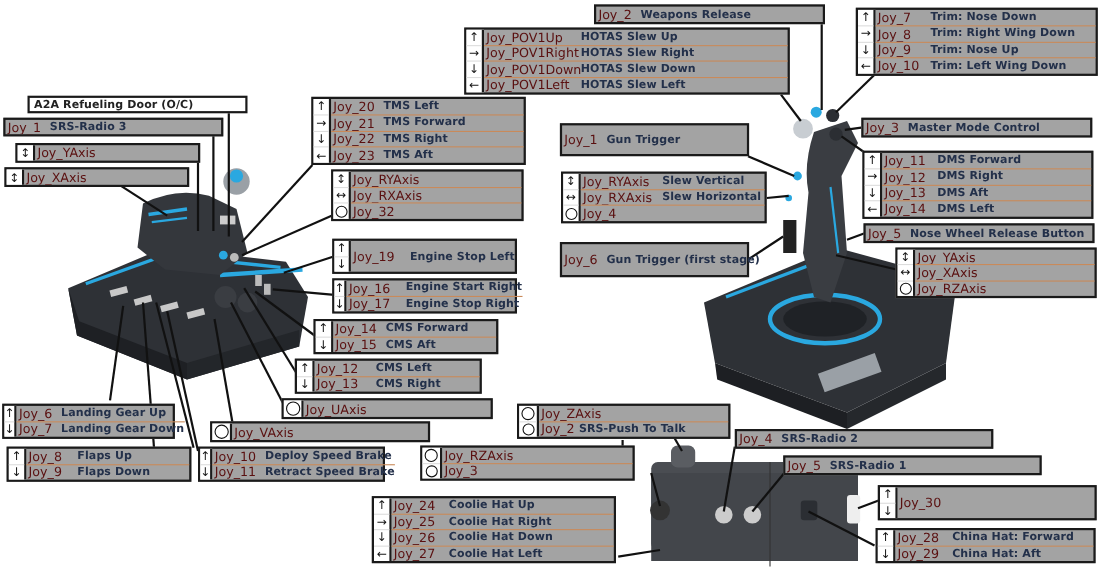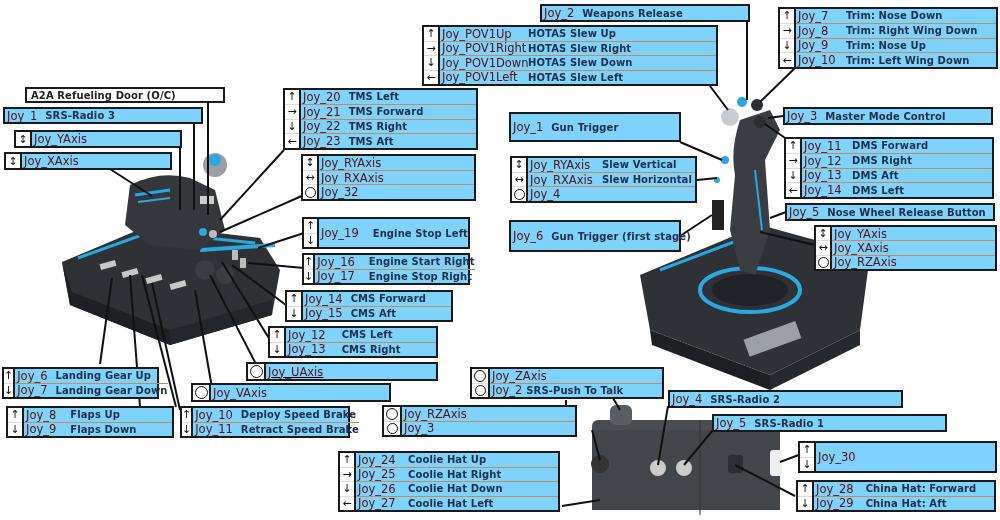--- a/index.html
+++ b/index.html
@@ -1,17 +1,17 @@
 <!DOCTYPE html>
 <html><head>
 <meta charset="utf-8">
 <style>
   html,body{margin:0;padding:0;background:#fff;}
   body{width:1000px;height:520px;position:relative;overflow:hidden;font-family:"DejaVu Sans",sans-serif;}
-  .lbl{position:absolute;border:2px solid #1a1a1a;background:#7dd3fc;box-sizing:border-box;display:flex;}
+  .lbl{position:absolute;border:2px solid #1a1a1a;background:#a3a3a3;box-sizing:border-box;display:flex;}
   .lbl.white{background:#fff;}
   .icons{background:#fff;border-right:2px solid #1a1a1a;width:14px;display:flex;flex-direction:column;}
   .icons span{flex:1;display:flex;align-items:center;justify-content:center;font-size:11px;line-height:1;color:#111;border-bottom:1px solid #ddd;}
   .icons span:last-child{border-bottom:none;}
   .rows{flex:1;display:flex;flex-direction:column;}
   .row{flex:1;display:flex;align-items:center;border-bottom:1px solid #c98a5a;white-space:nowrap;overflow:hidden;}
   .row:last-child{border-bottom:none;}
   .key{font-family:"DejaVu Sans",sans-serif;font-size:11.5px;color:#5a1010;padding-left:2px;}
   .desc{font-size:10px;color:#23304a;font-weight:bold;margin-left:8px;letter-spacing:0.1px;}
   .circle{display:inline-block;width:9px;height:9px;border:1.3px solid #111;border-radius:50%;}
@@ -261,21 +261,21 @@
         <span class="key">Joy_12</span>
         <span class="desc" style="margin-left:16px">CMS Left</span>
       </div>
     <div class="row">
         <span class="key">Joy_13</span>
         <span class="desc" style="margin-left:16px">CMS Right</span>
       </div>
   </div>
 </div>
 
-<div class="lbl" style="left:246px;top:362px;width:192px;height:19px;text-decoration:underline;">
+<div class="lbl" style="left:256px;top:362px;width:192px;height:19px;">
   <div class="icons" style="width:16px">
       <span>
         <i class="circle" style="width:11px;height:11px"></i>
       </span>
     </div>
   <div class="rows">
       <div class="row">
         <span class="key">Joy_UAxis</span>
       </div>
     </div>

